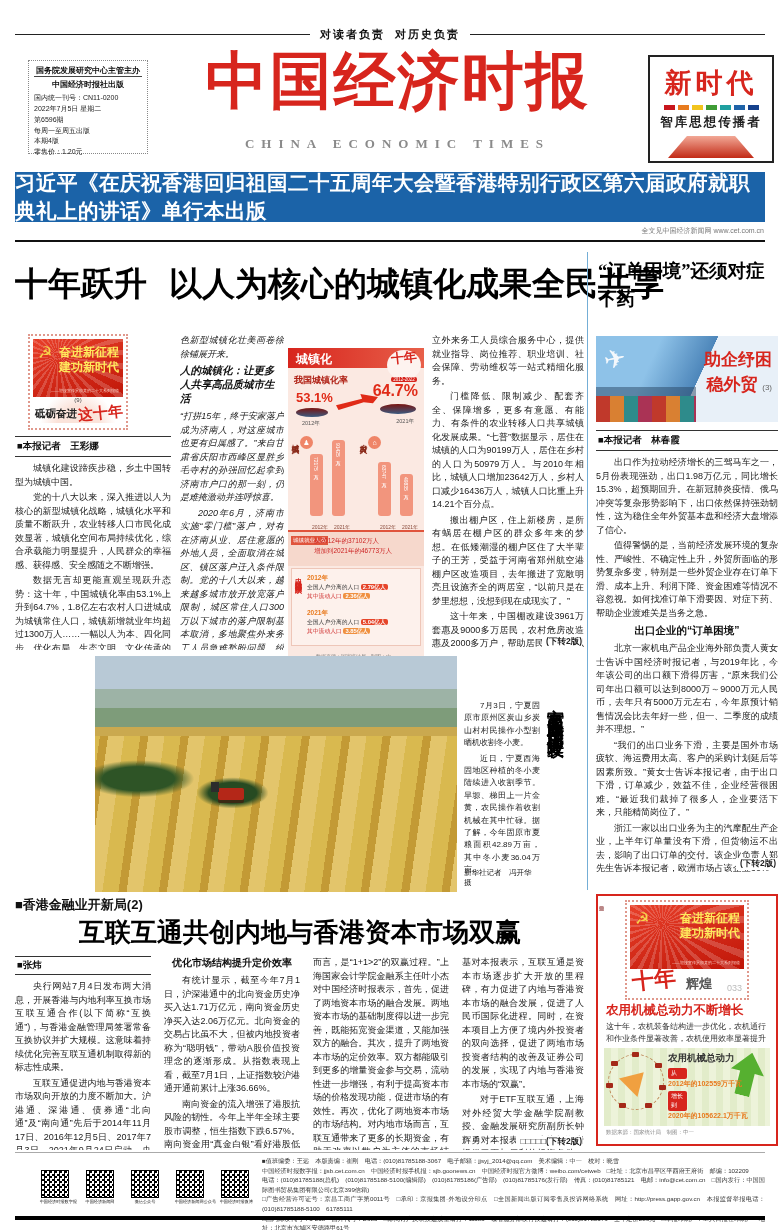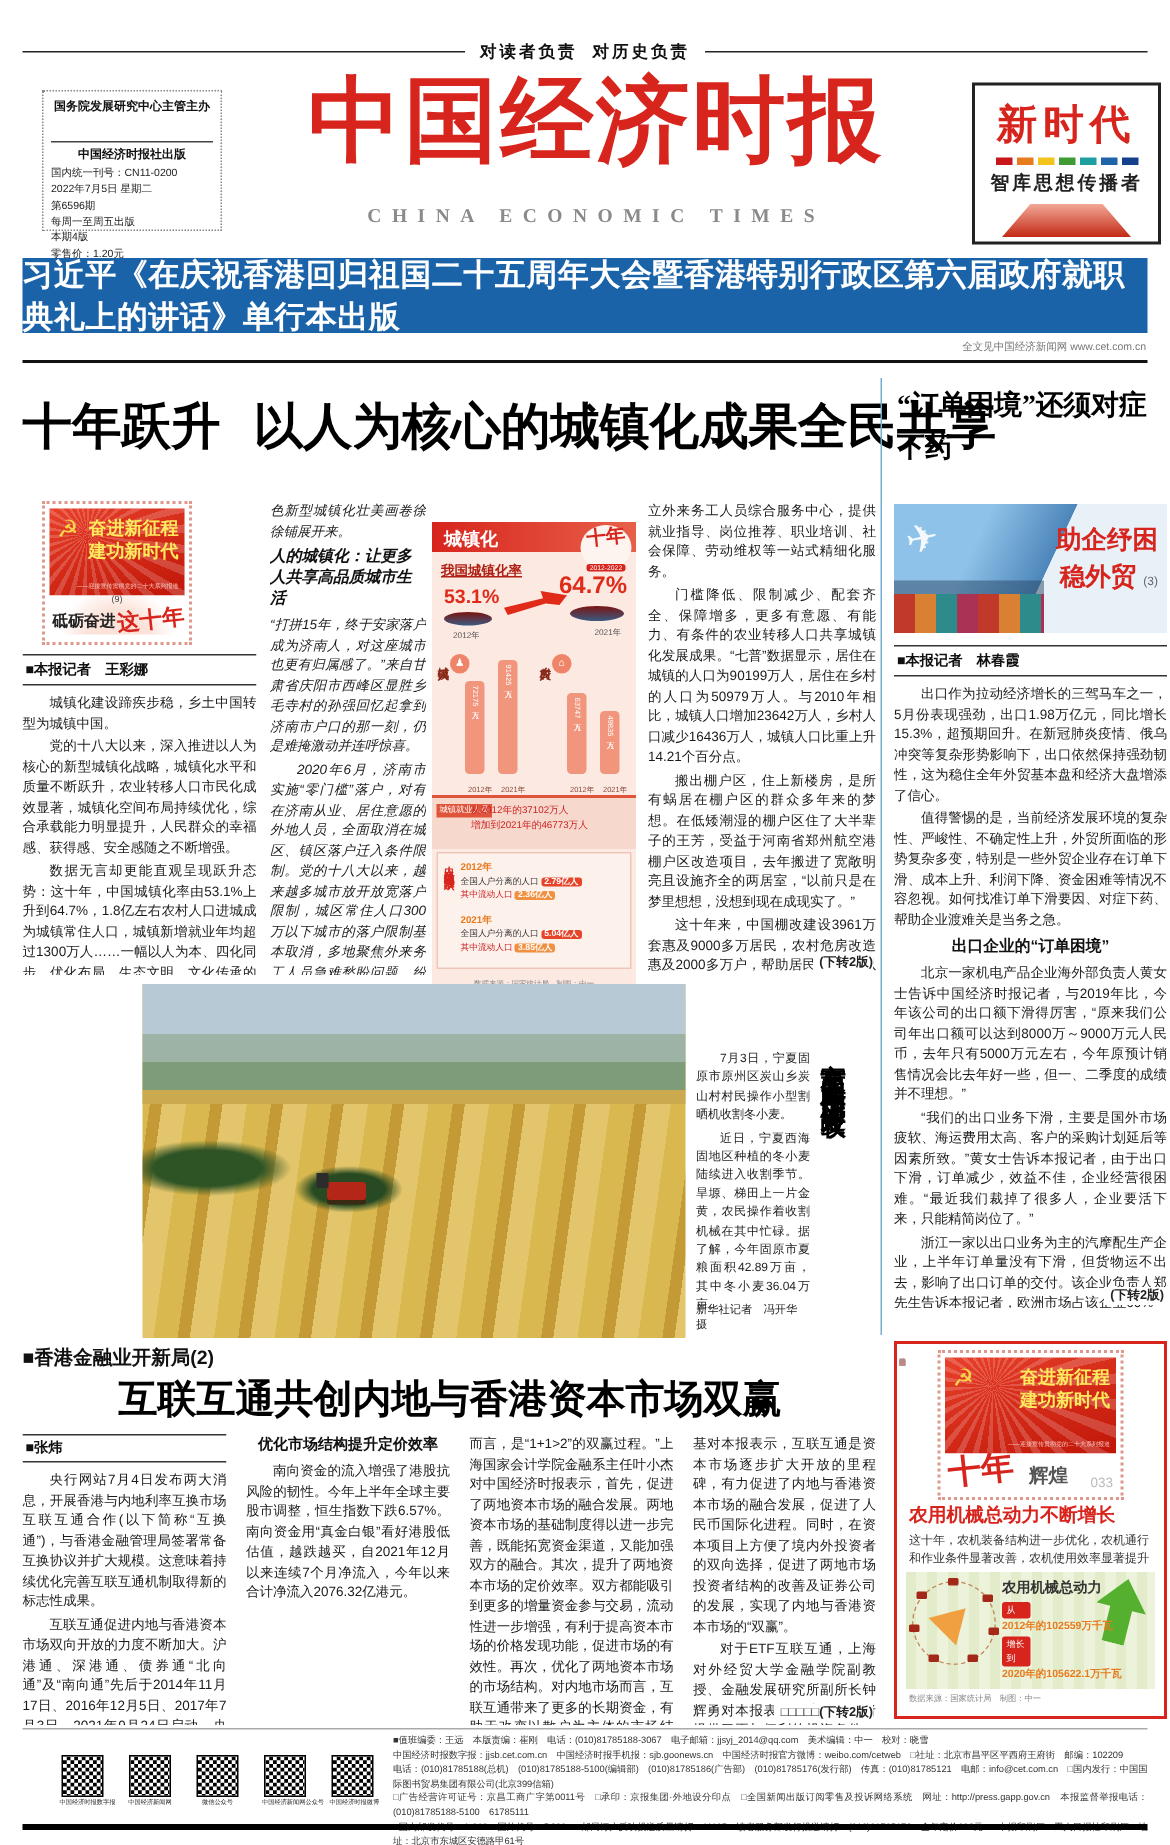--- a/index.html
+++ b/index.html
@@ -5,21 +5,21 @@
   html,body{margin:0;padding:0;background:#e9e9e9;}
   #page{position:relative;width:780px;height:1230px;margin:0 auto;background:#fff;
         font-family:"Liberation Sans","DejaVu Sans",sans-serif;color:#111;overflow:hidden;}
   .serif{font-family:"Liberation Serif","DejaVu Serif",serif;}
   
   .top-slogan{position:absolute;top:27px;left:15px;right:15px;display:flex;align-items:center;gap:10px;}
   .top-slogan .rule{flex:1;height:1px;background:#222;}
   .top-slogan .txt{font-size:11px;font-weight:bold;letter-spacing:2px;white-space:nowrap;}
   
   .info-box{position:absolute;left:28px;top:60px;width:120px;height:94px;border:1px dotted #888;padding:4px 5px;box-sizing:border-box;}
-  .info-box .l1{font-size:8px;font-weight:bold;text-align:center;border-bottom:1px solid #444;padding-bottom:18px;}
+  .info-box .l1{font-size:8px;font-weight:bold;text-align:center;border-bottom:1px solid #444;padding-bottom:0;}
   .info-box .l2{font-size:8px;font-weight:bold;text-align:center;padding:2px 0 3px;}
   .info-box .ln{font-size:7px;line-height:1.55;color:#222;}
   
   .mast-title{position:absolute;left:160px;top:50px;width:475px;text-align:center;color:#d7251d;
       font-size:62px;font-weight:bold;letter-spacing:2px;line-height:1;white-space:nowrap;}
   .mast-en{position:absolute;left:160px;top:136px;width:475px;text-align:center;color:#8a8a8a;
       font-size:13px;font-weight:bold;letter-spacing:7px;white-space:nowrap;}
   
   .era-box{position:absolute;left:648px;top:55px;width:126px;height:108px;border:2px solid #222;box-sizing:border-box;text-align:center;}
   .era-box .t{color:#d7251d;font-size:27px;font-weight:bold;letter-spacing:4px;margin-top:8px;}
@@ -61,21 +61,21 @@
   .stamp-foot .r{position:absolute;right:0;bottom:0;font-size:15px;font-weight:bold;color:#d7251d;transform:rotate(-6deg);}
   .stamp1{position:absolute;left:28px;top:334px;width:100px;height:96px;}
   
   .info-g{position:absolute;left:288px;top:348px;width:136px;height:312px;background:#fbe9e2;overflow:hidden;}
   .ig-head{position:relative;height:20px;background:linear-gradient(90deg,#d7251d,#e8604a);}
   .ig-head .t{color:#fff;font-weight:bold;font-size:12px;padding:3px 0 0 8px;}
   .ig-badge{position:absolute;right:3px;top:2px;width:34px;height:30px;background:#fdf3ef;border-radius:50%;text-align:center;z-index:3;}
   .ig-badge .y{color:#d7251d;font-size:13px;font-weight:bold;line-height:1.3;transform:rotate(-6deg);}
   .ig-badge .r{background:#d7251d;color:#fff;font-size:4.5px;padding:0 2px;border-radius:2px;}
   .ig-rate{position:relative;height:66px;}
-  .ig-rate .lab{position:absolute;left:6px;top:6px;font-size:9px;font-weight:bold;color:#b02216;text-decoration:underline;}
+  .ig-rate .lab{position:absolute;left:6px;top:6px;font-size:9px;font-weight:bold;color:#b02216;}
   .ig-rate .v1{position:absolute;left:8px;top:22px;font-size:13px;font-weight:bold;color:#e02b18;}
   .ig-rate .v2{position:absolute;right:6px;top:14px;font-size:16px;font-weight:bold;color:#e02b18;}
   .ig-rate .d1{position:absolute;left:8px;top:40px;width:32px;height:9px;border-radius:50%;background:linear-gradient(#7a1410,#3a5a80);}
   .ig-rate .d2{position:absolute;right:8px;top:36px;width:36px;height:10px;border-radius:50%;background:linear-gradient(#7a1410,#3a5a80);}
   .ig-rate .y1{position:absolute;left:14px;top:52px;font-size:5.5px;color:#555;}
   .ig-rate .y2{position:absolute;right:10px;top:50px;font-size:5.5px;color:#555;}
   .ig-arrow{position:absolute;left:48px;top:26px;width:42px;height:16px;background:#e02b18;
       clip-path:polygon(0 70%,62% 30%,58% 0,100% 18%,88% 58%,66% 52%,6% 100%);}
   .ig-bars{position:relative;height:96px;display:flex;}
   .ig-grp{width:50%;position:relative;}
@@ -359,20 +359,21 @@
   <div class="bcol bc1">
     <div class="b-byline">■张炜</div>
     <div>
         <p>央行网站7月4日发布两大消息，开展香港与内地利率互换市场互联互通合作(以下简称“互换通”)，与香港金融管理局签署常备互换协议并扩大规模。这意味着持续优化完善互联互通机制取得新的标志性成果。</p>
         <p>互联互通促进内地与香港资本市场双向开放的力度不断加大。沪港通、深港通、债券通“北向通”及“南向通”先后于2014年11月17日、2016年12月5日、2017年7月3日、2021年9月24日启动。央行称，“互换通”将于6个月后启动。值得一提的是，互联互通下的ETF于7月4日交易启动，首批87只ETF基金被纳入。</p>
       </div>
   </div>
   <div class="bcol bc2">
     <div class="b-sub">优化市场结构提升定价效率</div>
     <div>
+        <p>有统计显示，截至今年7月1日，沪深港通中的北向资金历史净买入达1.71万亿元，南向资金历史净买入达2.06万亿元。北向资金的交易占比虽不大，但被内地投资者称为“聪明钱”，带动A股价值投资理念的逐渐形成。从指数表现上看，截至7月1日，上证指数较沪港通开通前累计上涨36.66%。</p>
         <p>南向资金的流入增强了港股抗风险的韧性。今年上半年全球主要股市调整，恒生指数下跌6.57%。南向资金用“真金白银”看好港股低估值，越跌越买，自2021年12月以来连续7个月净流入，今年以来合计净流入2076.32亿港元。</p>
       </div>
   </div>
   <div class="bcol bc3 cont-col">
     <div>
         <p>而言，是“1+1&gt;2”的双赢过程。”上海国家会计学院金融系主任叶小杰对中国经济时报表示，首先，促进了两地资本市场的融合发展。两地资本市场的基础制度得以进一步完善，既能拓宽资金渠道，又能加强双方的融合。其次，提升了两地资本市场的定价效率。双方都能吸引到更多的增量资金参与交易，流动性进一步增强，有利于提高资本市场的价格发现功能，促进市场的有效性。再次，优化了两地资本市场的市场结构。对内地市场而言，互联互通带来了更多的长期资金，有助于改变以散户为主体的市场结构；对香港市场而言，互联互通成为国际资金投资A股的聚散地，有助于强化香港国际金融中心的地位。</p>
       </div>
   </div>
   <div class="bcol bc4 cont-col">
     <div>

